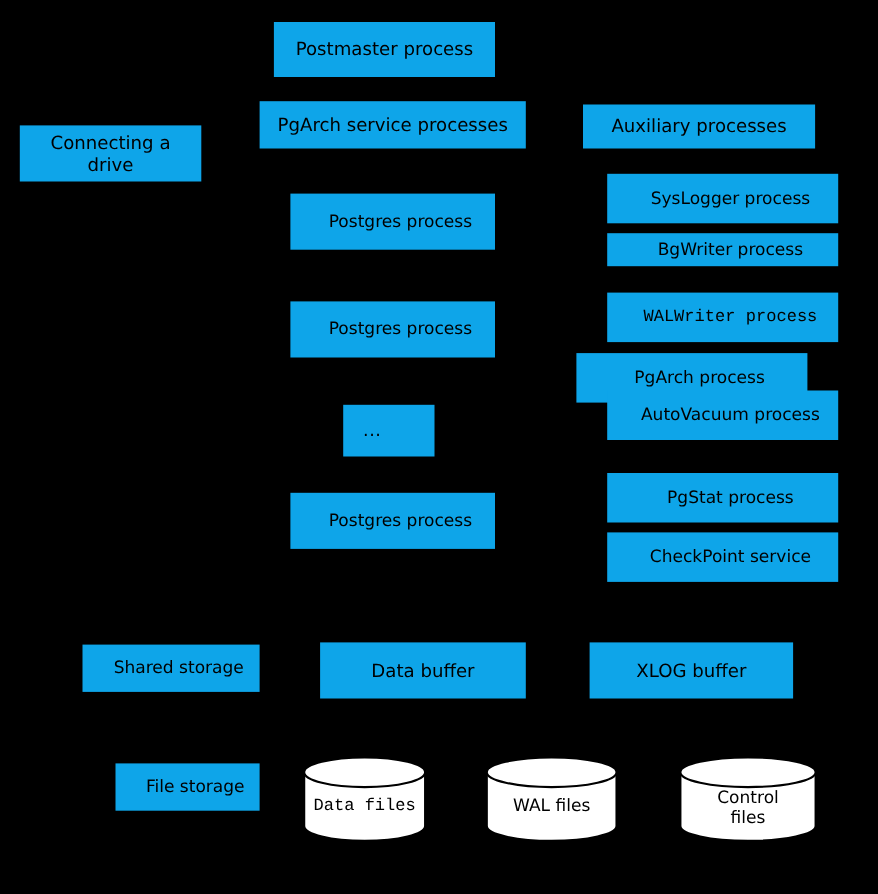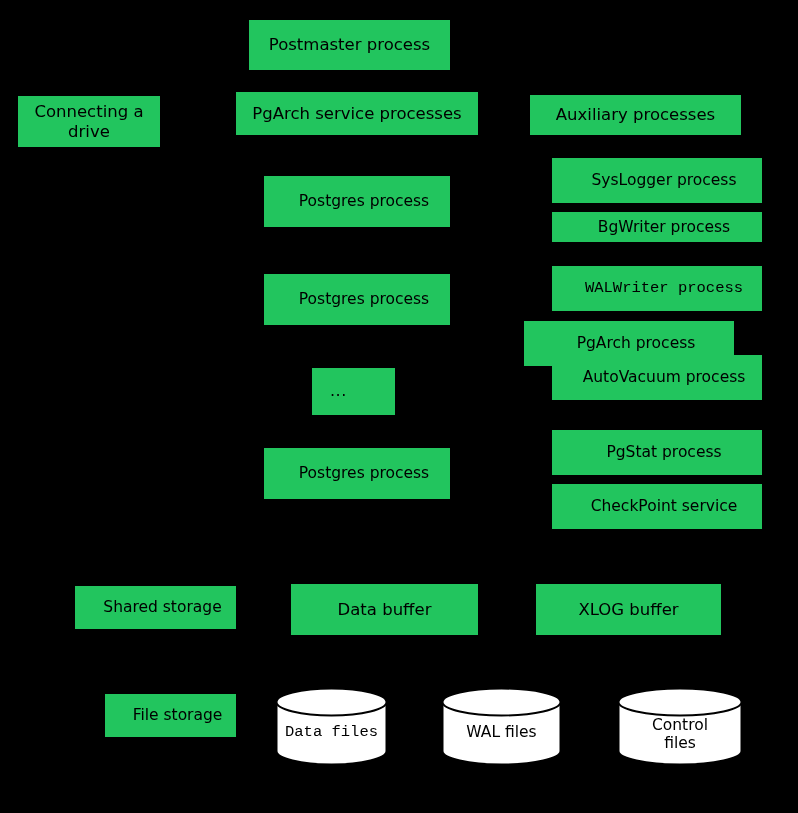--- a/index.html
+++ b/index.html
@@ -11,21 +11,21 @@
   #canvas {
     position: relative;
     width: 798px;
     height: 813px;
     background: #000000;
     overflow: hidden;
     font-family: "DejaVu Sans", "Liberation Sans", sans-serif;
   }
   .node {
     position: absolute;
-    background: #22c55e;
+    background: #0ea5e9;
     color: #000000;
     display: flex;
     align-items: center;
     justify-content: center;
     text-align: center;
     line-height: 1.18;
     box-sizing: border-box;
     padding: 0 6px;
     white-space: pre-line;
   }
@@ -60,21 +60,21 @@
     line-height: 1.18;
     white-space: pre-line;
     font-size: 15.5px;
   }
 </style>
 </head>
 <body>
 
 <div id="canvas">
 
-  <div class="node t16" style="left:18px; top:96px; width:142px; height:51px;">Connecting a
+  <div class="node t16" style="left:18px; top:114px; width:165px; height:51px;">Connecting a
 drive</div>
 
   <div class="node t16" style="left:249px; top:20px; width:201px; height:50px;">Postmaster process</div>
 
   <div class="node t16" style="left:236px; top:92px; width:242px; height:43px;">PgArch service processes</div>
 
   <div class="node t15" style="left:264px; top:176px; width:186px; height:51px;">Postgres process</div>
 
   <div class="node t15" style="left:264px; top:274px; width:186px; height:51px;">Postgres process</div>
 

